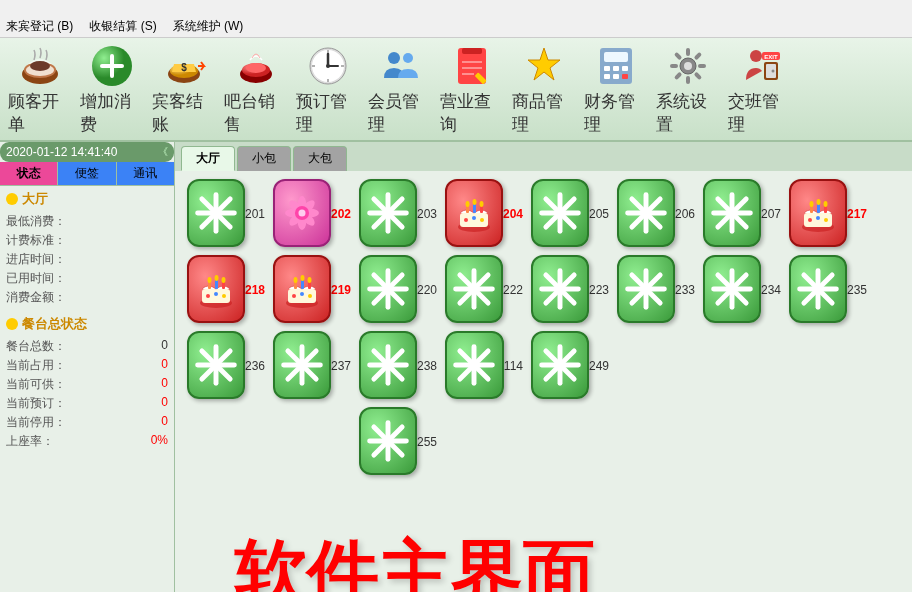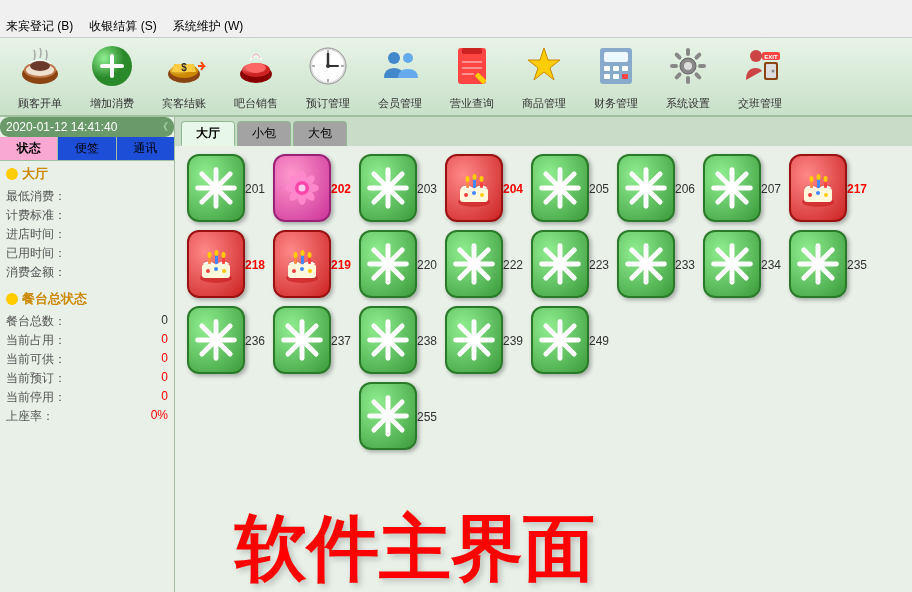--- a/index.html
+++ b/index.html
@@ -7,32 +7,32 @@
 
     
     .menubar { background: #f0f0f0; padding: 2px 6px; display: flex; gap: 16px; font-size: 12px; border-bottom: 1px solid #ccc; }
     .menubar span { cursor: pointer; margin-top: 16px; }
 
     
     .toolbar { background: linear-gradient(to bottom, #e8f4e8, #c8e0c8); padding: 4px 8px; display: flex; gap: 8px; align-items: center; border-bottom: 2px solid #a0c0a0; }
     .tool-btn { display: flex; flex-direction: column; align-items: center; cursor: pointer; width: 64px; }
     .tool-btn .icon-wrap { width: 48px; height: 48px; display: flex; align-items: center; justify-content: center; }
     .tool-btn .icon-wrap svg { width: 44px; height: 44px; }
-    .tool-btn .label { font-size: 11px; color: #333; margin-top: 6px; }
+    .tool-btn .label { font-size: 17px; color: #333; margin-top: 0; }
 
     
     .main-area { display: flex; height: calc(592px - 28px - 64px); }
 
     
     .sidebar { width: 175px; background: #e8f0e8; border-right: 1px solid #a0c0a0; display: flex; flex-direction: column; }
     .datetime { background: #6a9a6a; color: white; padding: 3px 6px; font-size: 12px; display: flex; justify-content: space-between; align-items: center; border-radius: 9px; }
     .datetime .collapse-btn { cursor: pointer; color: #cfc; font-size: 10px; }
     .sidebar-tabs { display: flex; border-bottom: 1px solid #a0c0a0; }
-    .sidebar-tab { flex: 1; text-align: center; padding: 3px 0; cursor: pointer; font-size: 12px; background: #1d4ed8; border-right: 1px solid #a0c0a0; }
-    .sidebar-tab.active { background: #f9a8d4; font-weight: bold; }
+    .sidebar-tab { flex: 1; text-align: center; padding: 3px 0; cursor: pointer; font-size: 12px; background: #3b82f6; border-right: 1px solid #a0c0a0; }
+    .sidebar-tab.active { background: #ec4899; font-weight: bold; }
     .sidebar-tab:last-child { border-right: none; }
 
     .sidebar-section { padding: 4px 6px; }
     .section-title { color: #cc8800; font-weight: bold; font-size: 13px; display: flex; align-items: center; gap: 4px; margin-bottom: 4px; }
     .section-title .dot { width: 12px; height: 12px; background: #ffcc00; border-radius: 50%; display: inline-block; }
     .info-row { display: flex; justify-content: space-between; padding: 1px 0; font-size: 12px; color: #333; }
     .info-row span:first-child { color: #555; }
     .info-row .val { color: #333; }
     .info-row .val-red { color: red; }
 
@@ -613,21 +613,21 @@
         </div>
         <div class="table-cell">
           <div class="table-icon green">
             <svg viewBox="0 0 68 68" xmlns="http://www.w3.org/2000/svg" width="48" height="48">
     <line x1="34" y1="8" x2="34" y2="60" stroke="white" stroke-width="7" stroke-linecap="round"></line>
     <line x1="8" y1="34" x2="60" y2="34" stroke="white" stroke-width="7" stroke-linecap="round"></line>
     <line x1="14" y1="14" x2="54" y2="54" stroke="white" stroke-width="7" stroke-linecap="round"></line>
     <line x1="54" y1="14" x2="14" y2="54" stroke="white" stroke-width="7" stroke-linecap="round"></line>
   </svg>
           </div>
-          <div class="table-num">239</div>
+          <div class="table-num">114</div>
         </div>
         <div class="table-cell">
           <div class="table-icon green">
             <svg viewBox="0 0 68 68" xmlns="http://www.w3.org/2000/svg" width="48" height="48">
     <line x1="34" y1="8" x2="34" y2="60" stroke="white" stroke-width="7" stroke-linecap="round"></line>
     <line x1="8" y1="34" x2="60" y2="34" stroke="white" stroke-width="7" stroke-linecap="round"></line>
     <line x1="14" y1="14" x2="54" y2="54" stroke="white" stroke-width="7" stroke-linecap="round"></line>
     <line x1="54" y1="14" x2="14" y2="54" stroke="white" stroke-width="7" stroke-linecap="round"></line>
   </svg>
           </div>

